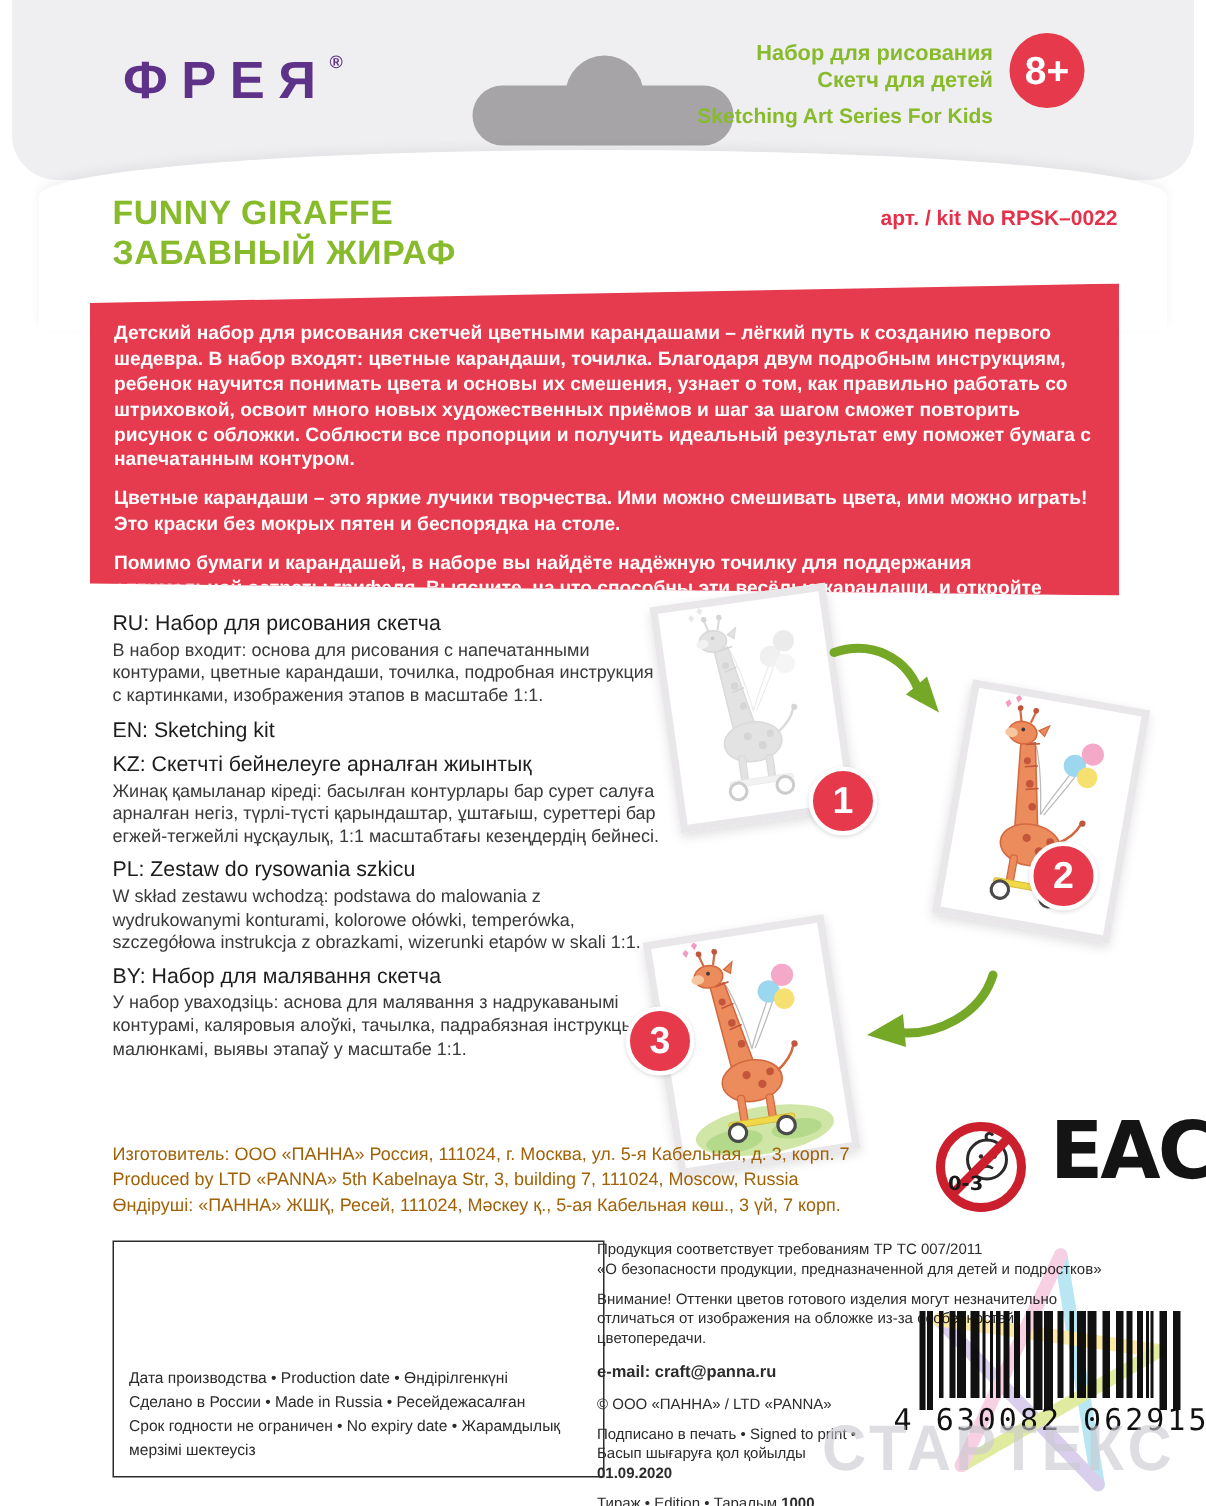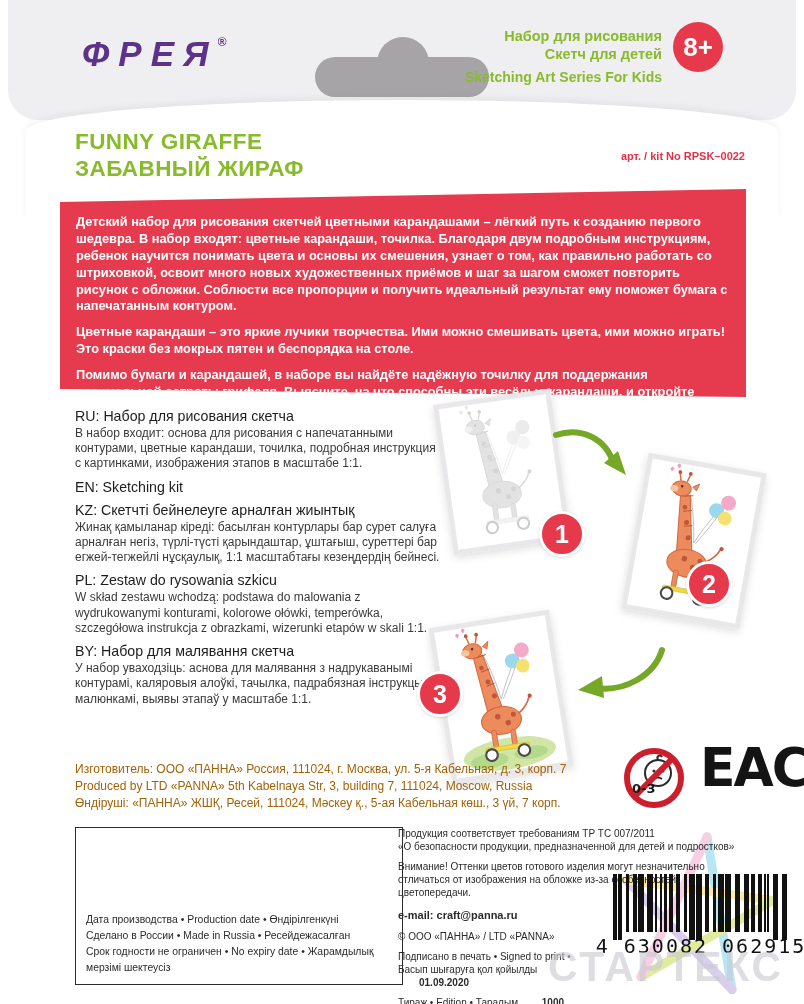--- a/index.html
+++ b/index.html
@@ -3,31 +3,31 @@
 <meta charset="utf-8">
 <style>
   html,body{margin:0;padding:0;background:#fff;}
   *{box-sizing:border-box;}
   body{font-family:"Liberation Sans","DejaVu Sans",sans-serif;color:#2e2e2e;}
   .stage{position:relative;width:804px;height:1004px;background:#fff;overflow:hidden;margin:0 auto;}
 
   
   .top-flap{position:absolute;left:8px;top:-36px;width:788px;height:156px;background:#efeef0;border-radius:18px 18px 30px 30px;}
   .white-curve{position:absolute;left:26px;top:100px;width:752px;height:120px;background:#fff;border-radius:55% 55% 0 0 / 34px 34px 0 0;box-shadow:0 -3px 7px rgba(0,0,0,.05);}
-  .brand{position:absolute;left:82px;top:34px;font-size:35px;font-weight:700;letter-spacing:9px;color:#5e3289;font-style:italic;}
+  .brand{position:absolute;left:82px;top:34px;font-size:35px;font-weight:700;letter-spacing:9px;color:#5e3289;}
   .brand sup{font-size:12px;letter-spacing:0;vertical-align:20px;}
   .hang-bump{position:absolute;left:377px;top:37px;width:52px;height:52px;border-radius:50%;background:#a6a4a7;}
   .hang-pill{position:absolute;left:315px;top:57px;width:174px;height:40px;border-radius:21px;background:#a6a4a7;}
   .series{position:absolute;left:400px;top:27px;width:262px;text-align:right;color:#88bb2b;font-weight:700;font-size:14.5px;line-height:1.25;}
   .series .en{font-size:14px;margin-top:6px;}
   .age-badge{position:absolute;left:673px;top:22px;width:50px;height:50px;border-radius:50%;background:#e6394b;color:#fff;font-weight:700;font-size:26px;display:flex;align-items:center;justify-content:center;}
 
   
   .title{position:absolute;left:75px;top:129px;color:#88bb2b;font-weight:700;font-size:22.5px;line-height:1.18;letter-spacing:.4px;}
-  .art-no{position:absolute;left:440px;top:150px;width:305px;text-align:right;color:#e5304a;font-weight:700;font-size:11px;}
+  .art-no{position:absolute;left:440px;top:137px;width:305px;text-align:right;color:#e5304a;font-weight:700;font-size:14px;}
 
   
   .red-box{position:absolute;left:60px;top:186px;width:686px;height:212px;background:#e63b4e;
     clip-path:polygon(0 16px,100% 3px,100% 211px,0 203px);padding:28px 16px 0 16px;}
   .red-box p{margin:0 0 9px 0;color:#fff;font-weight:700;font-size:12.8px;line-height:1.32;}
 
   
   .langs{position:absolute;left:75px;top:401px;width:368px;}
   .lang-head{font-size:14.2px;font-weight:400;color:#1d1d1d;margin:7px 0 2px 0;}
   .lang-body{font-size:12px;line-height:1.27;color:#3a3a3a;margin:0;}
@@ -52,21 +52,21 @@
 
   
   .prod-box{position:absolute;left:75px;top:827px;width:328px;height:158px;border:1.5px solid #2c2c2c;background:#fff;}
   .prod-box-inner{position:absolute;left:10px;right:8px;bottom:8px;font-size:10.4px;line-height:1.55;color:#2b2b2b;}
 
   
   .legal{position:absolute;left:398px;top:827px;width:352px;font-size:10px;line-height:1.3;color:#2b2b2b;}
   .legal .blk{margin-bottom:7px;}
   .legal .email{font-weight:700;font-size:11px;margin:9px 0 8px 0;}
   .legal .nowrap{white-space:nowrap;}
-  .legal .bold{font-weight:700;margin-left:21px;}
+  .legal .bold{font-weight:700;}
 
   
   .barcode{position:absolute;left:552px;top:874px;width:240px;text-align:center;margin-left:29px;}
   .bars{height:68px;white-space:nowrap;overflow:hidden;}
   .bar{display:inline-block;height:58px;background:#111;vertical-align:top;}
   .bar.guard{height:66px;}
   .barcode-digits{font-family:"DejaVu Sans Mono",monospace;font-size:20px;color:#111;letter-spacing:2px;margin-top:-8px;}
 
   
   .wm-star{position:absolute;left:592px;top:826px;opacity:.55;mix-blend-mode:multiply;pointer-events:none;transform:rotate(8deg);}

